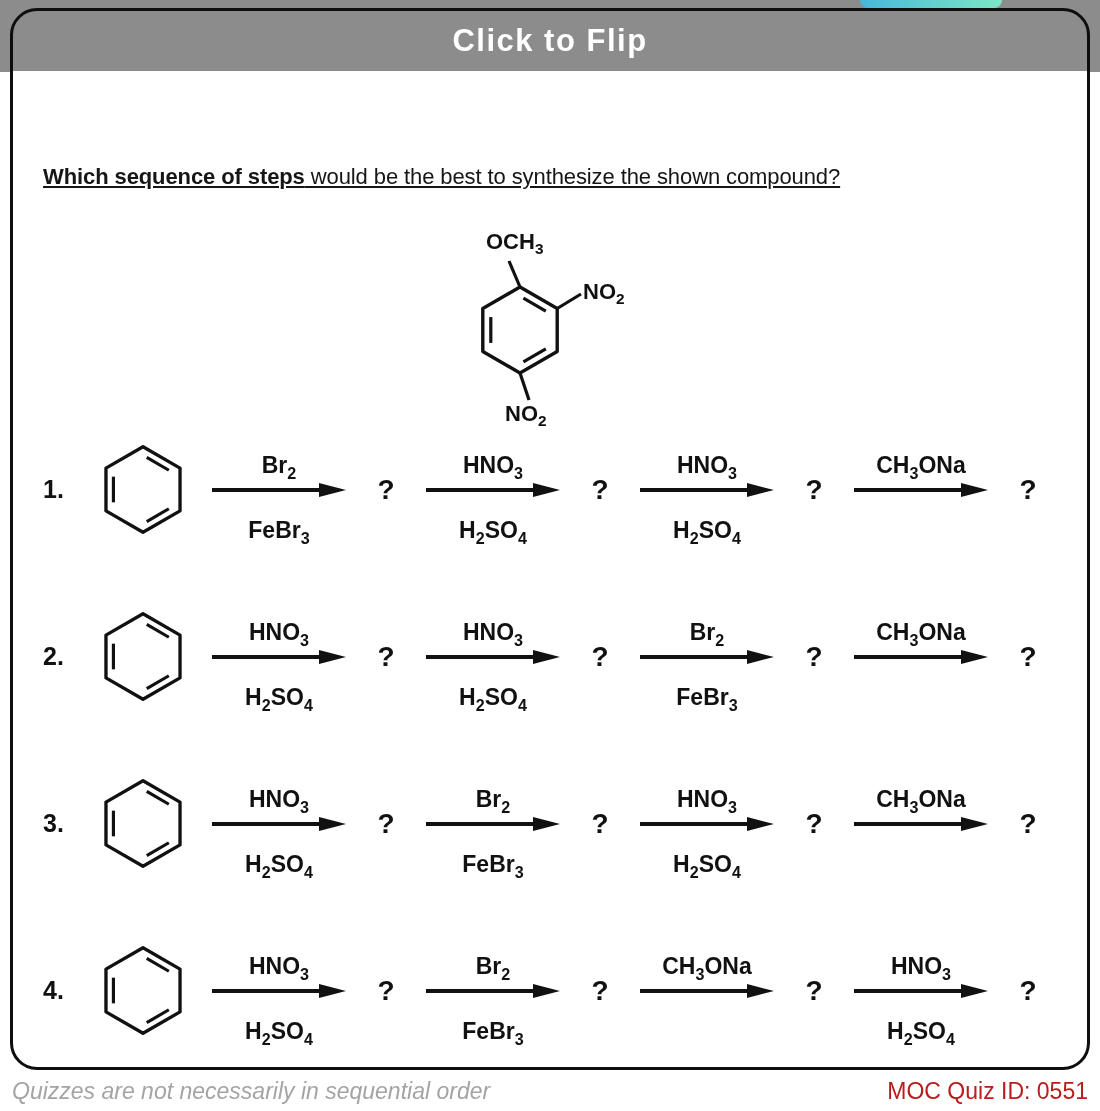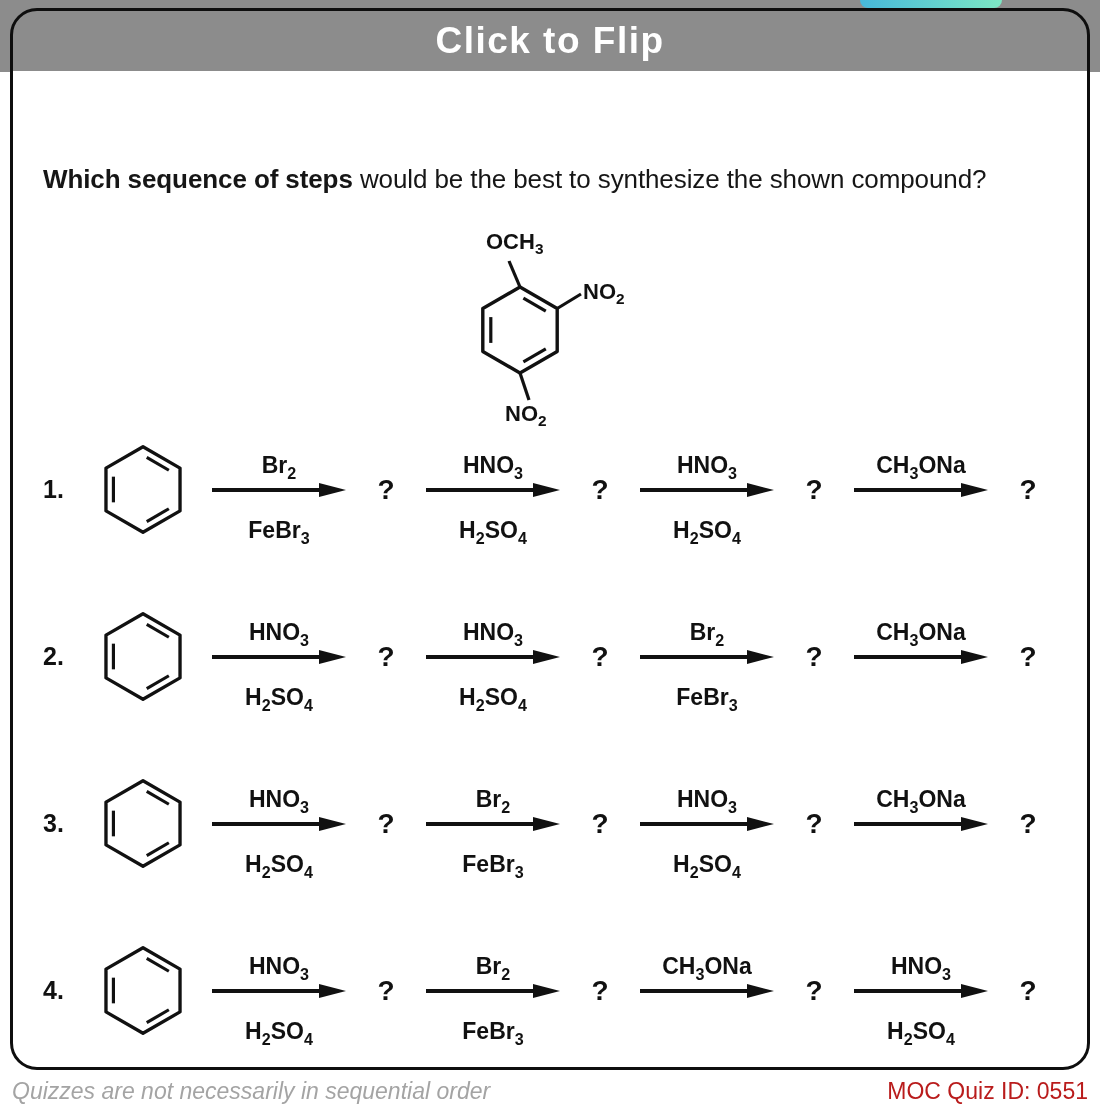--- a/index.html
+++ b/index.html
@@ -22,22 +22,22 @@
     border-radius:0 0 9px 9px;
     background:linear-gradient(90deg,var(--tab-teal-left),var(--tab-teal-right));
   }
   .card{
     position:absolute;top:8px;left:10px;width:1080px;height:1062px;
     border:3.5px solid #0e0e0e;border-radius:27px;
     background:linear-gradient(to bottom,var(--header-gray) 0,var(--header-gray) 60px,#ffffff 60px);
     overflow:hidden;cursor:pointer;
   }
   .card-header{height:60px;display:flex;align-items:center;justify-content:center;}
-  .header-title{color:#ffffff;font-size:37px;font-weight:600;letter-spacing:1.5px;}
-  .question{margin:93px 0 0 30px;height:30px;font-size:26px;letter-spacing:-0.1px;color:#161616;}
+  .header-title{color:#ffffff;font-size:31px;font-weight:600;letter-spacing:1.5px;}
+  .question{margin:93px 0 0 30px;height:30px;font-size:22px;letter-spacing:-0.1px;color:#161616;text-decoration:underline;}
   .question b{font-weight:700;}
   .desired-row{margin-top:12px;height:200px;display:flex;justify-content:center;align-items:center;gap:26px;}
   .desired-label{font-size:24px;font-weight:700;margin-top:-26px;white-space:nowrap;}
   .structure{position:relative;width:200px;height:205px;flex:0 0 auto;margin-top:43px;}
   .structure svg{position:absolute;left:0;top:0;}
   .chem-label{position:absolute;font-size:22px;font-weight:700;white-space:nowrap;line-height:1;}
   .lbl-top{left:36px;top:6px;}
   .lbl-ortho{left:133px;top:56px;}
   .lbl-para{left:55px;top:178px;}
   sub{font-size:70%;line-height:0;}

